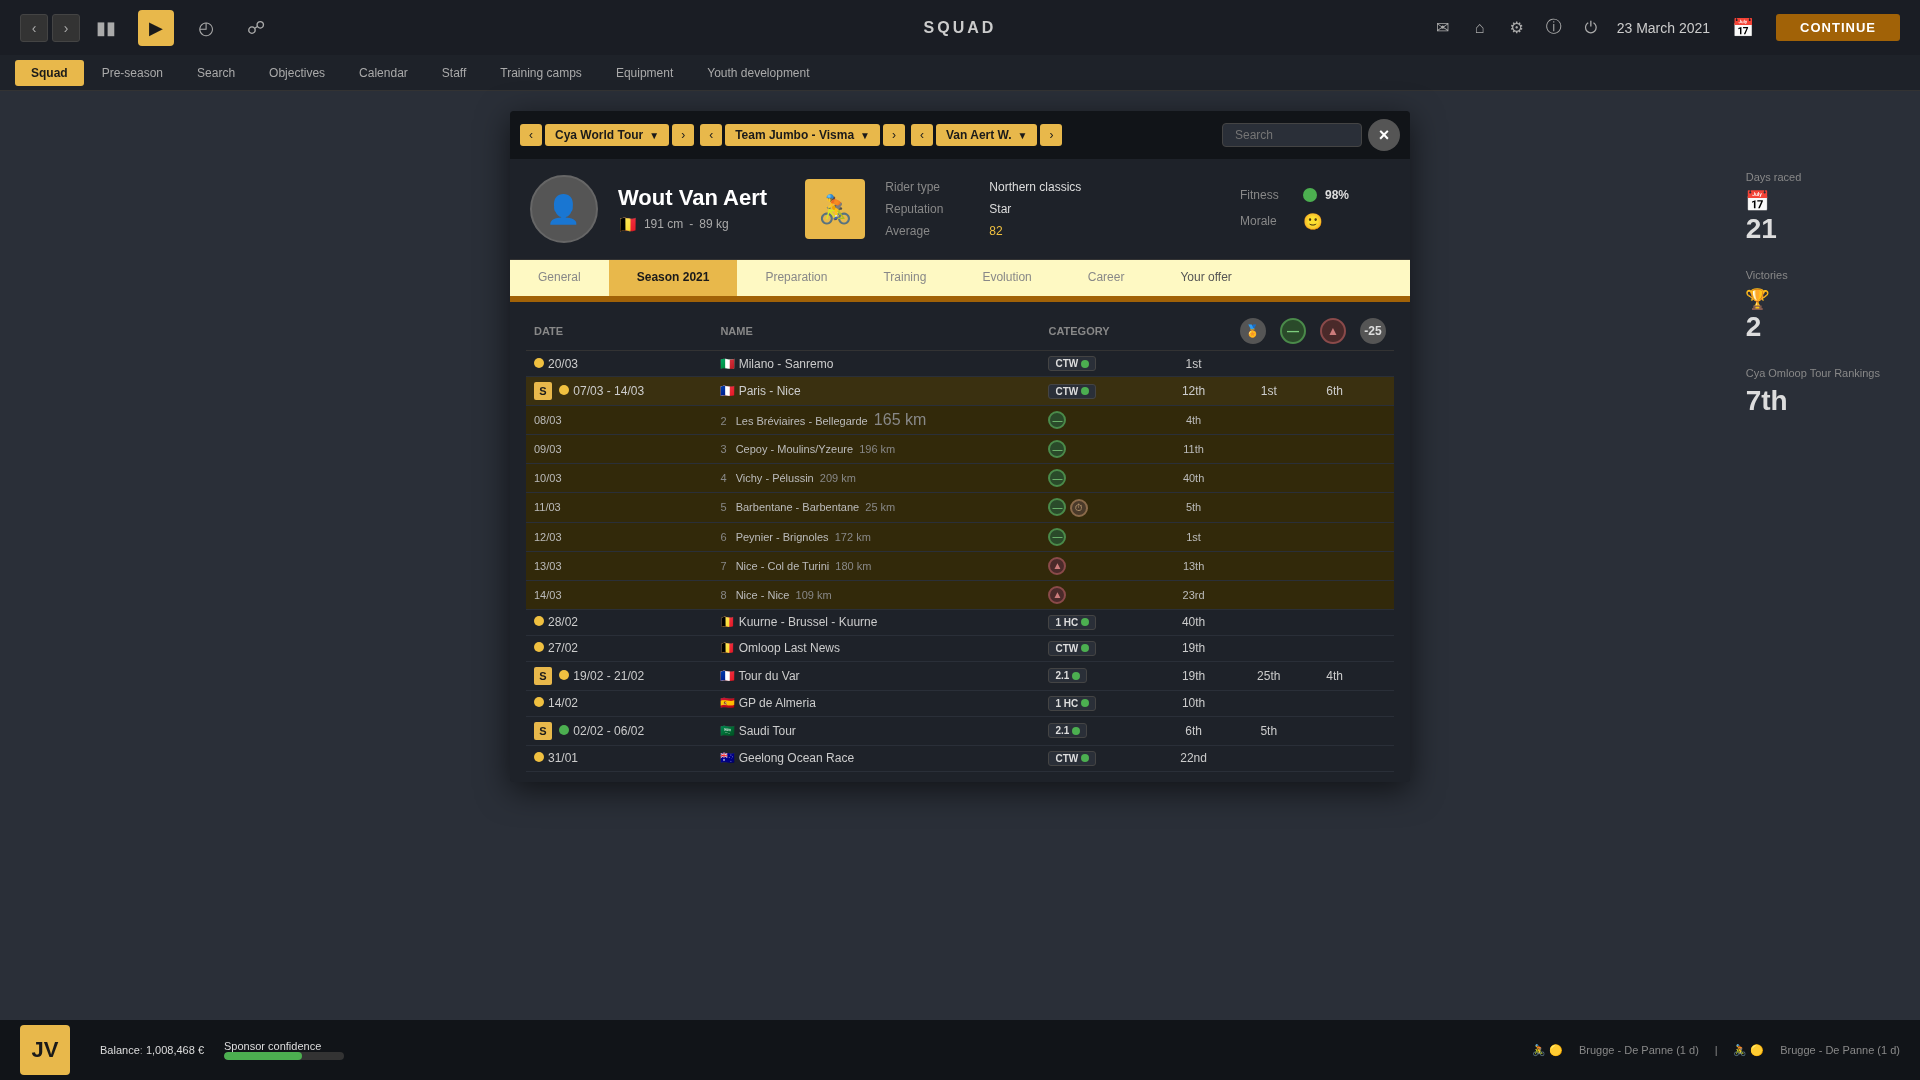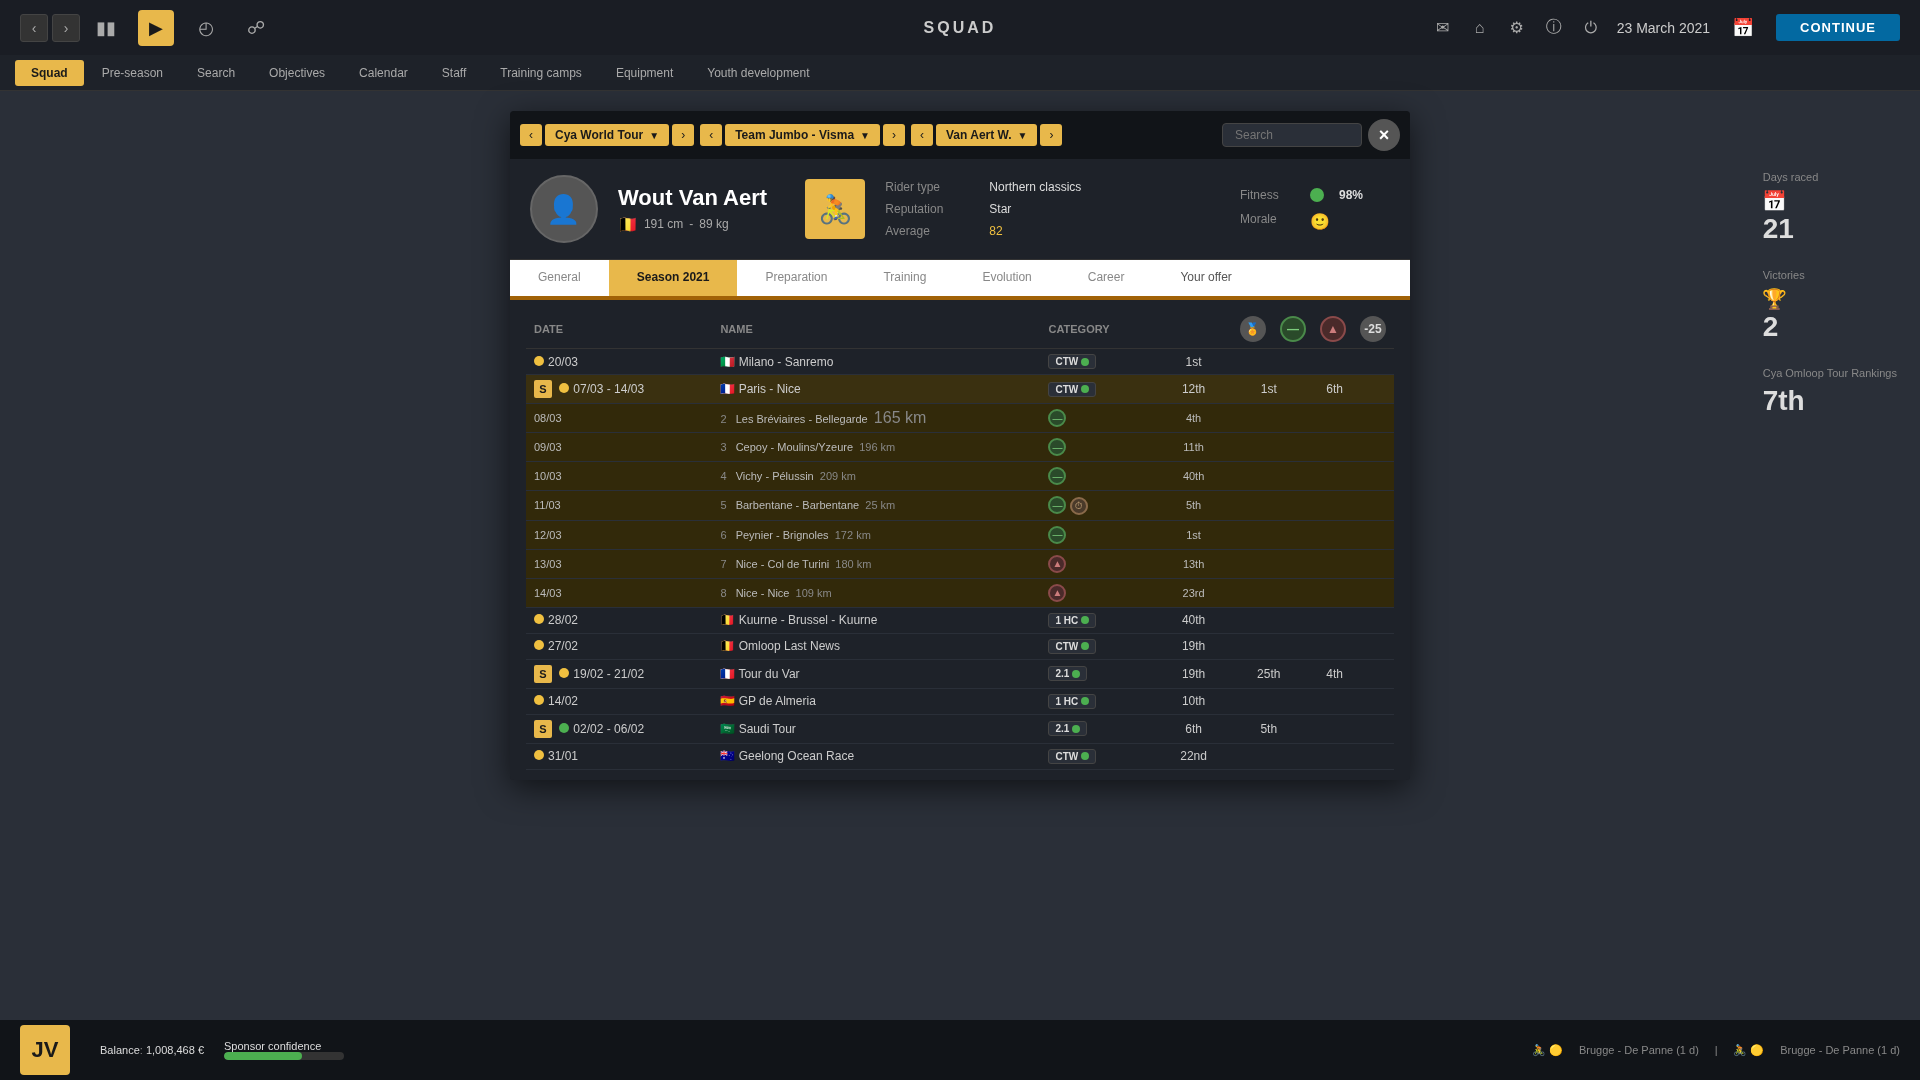--- a/index.html
+++ b/index.html
@@ -78,21 +78,21 @@
     }
     .top-bar-right {
       display: flex; align-items: center; gap: 15px;
     }
     .date-display {
       font-size: 14px;
       color: #ccc;
       font-weight: 500;
     }
     .continue-btn {
-      background: #0369a1;
+      background: #a16207;
       color: white;
       padding: 6px 24px;
       border-radius: 3px;
       font-weight: bold;
       font-size: 13px;
       letter-spacing: 1px;
     }
 
     
     .sub-nav {
@@ -268,21 +268,22 @@
       color: #f0c040;
     }
     .fitness-area {
       display: flex;
       flex-direction: column;
       gap: 10px;
       min-width: 150px;
     }
     .fitness-row {
       display: flex;
-      gap: 15px;
+      align-items: center;
+      gap: 8px;
     }
     .fitness-label {
       color: #888;
       font-size: 12px;
       width: 55px;
     }
     .fitness-dot {
       width: 14px; height: 14px;
       border-radius: 50%;
       background: #4caf50;
@@ -293,22 +294,22 @@
       font-weight: bold;
     }
     .morale-icon {
       font-size: 16px;
       color: #f0c040;
     }
 
     
     .tabs {
       display: flex;
-      background: #ffffff;
-      border-bottom: 4px solid #a16207;
+      background: #fef9c3;
+      border-bottom: 6px solid #a16207;
     }
     .tab {
       padding: 10px 28px;
       color: #888;
       font-size: 12px;
       cursor: pointer;
       border-bottom: 2px solid transparent;
     }
     .tab.active {
       background: #e8b84b;
@@ -410,21 +411,21 @@
       font-size: 12px;
     }
     .icon-circle.gray { background: #555; color: #ddd; }
     .icon-circle.green { background: #2a4a2a; border: 2px solid #4a8a4a; color: #7ccc7c; }
     .icon-circle.red { background: #4a2a2a; border: 2px solid #8a4a4a; color: #cc7c7c; }
     .icon-circle.orange { background: #4a3a2a; border: 2px solid #8a6a4a; color: #ccaa7c; }
 
     
     .right-panel {
       position: absolute;
-      right: 23px;
+      right: 40px;
       top: 80px;
     }
     .stat-box {
       margin-bottom: 24px;
     }
     .stat-box-label {
       color: #888;
       font-size: 11px;
       margin-bottom: 6px;
     }

